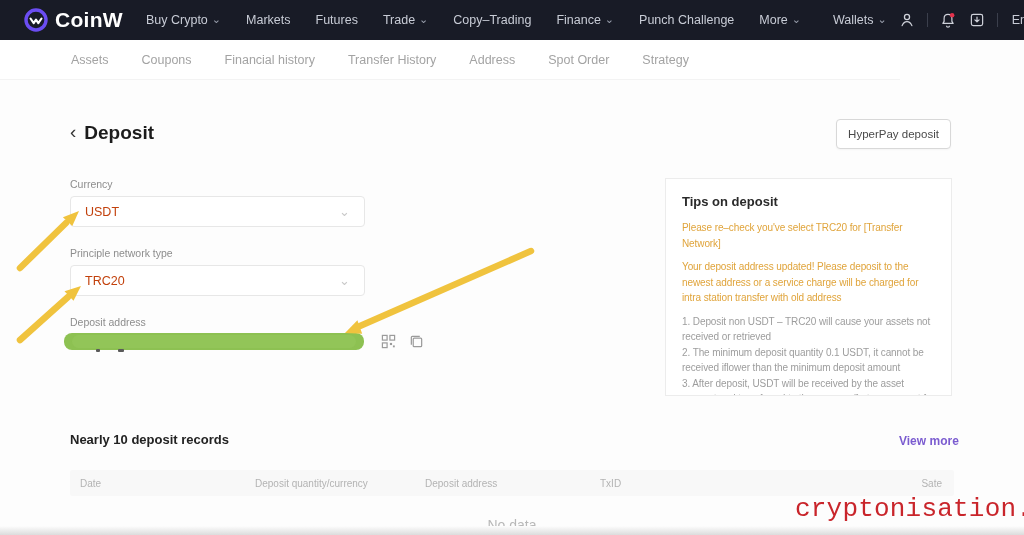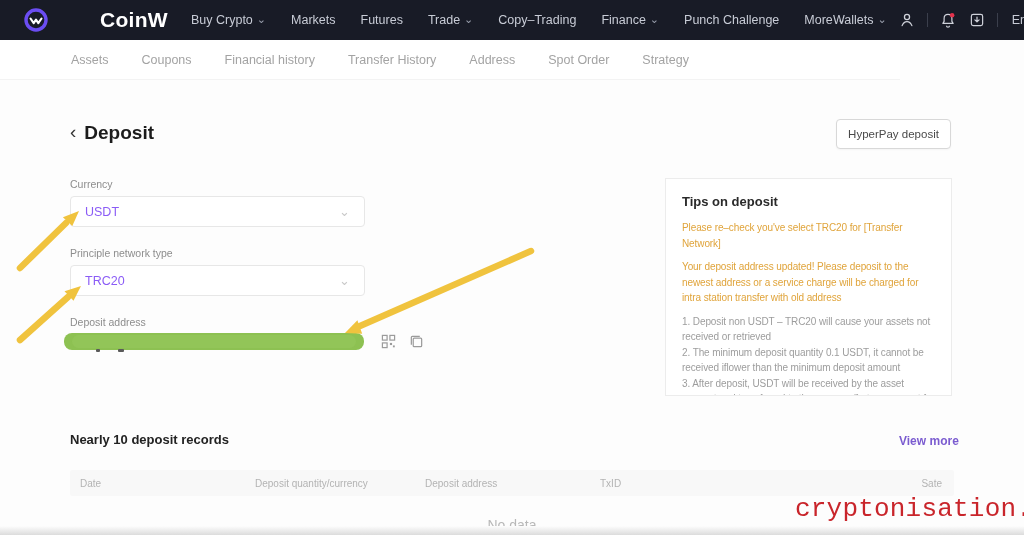--- a/index.html
+++ b/index.html
@@ -8,21 +8,21 @@
     position:relative; width:1024px; height:535px; margin:0 auto;
     background:#fdfdfd; overflow:hidden;
     font-family:"Liberation Sans", sans-serif; -webkit-font-smoothing:antialiased;
   }
 
   
   .topnav {
     position:absolute; left:0; top:0; width:1024px; height:40px;
     background:#181b26; display:flex; align-items:center;
   }
-  .brand { display:flex; align-items:flex-end; margin-left:24px; cursor:pointer;gap:45px; }
+  .brand { display:flex; align-items:flex-end; margin-left:24px; cursor:pointer; }
   .brand-name { color:#ffffff; font-size:21px; font-weight:bold; margin-left:7px; letter-spacing:.3px; }
   .topnav-items { display:flex; align-items:center; gap:25px; margin-left:23px; }
   .topnav-item { color:#c8ccd6; font-size:12.5px; cursor:pointer; white-space:nowrap; display:flex; align-items:center; gap:4px; }
   .chev { font-size:11px; color:#9aa0ae; line-height:1; transform:translateY(-1px); display:inline-block; }
   .topnav-right { position:absolute; left:833px; top:0; height:40px; display:flex; align-items:center; gap:11px; }
   .wallets { color:#c8ccd6; font-size:12.5px; cursor:pointer; display:flex; align-items:center; gap:4px; }
   .tn-icon { width:18px; height:18px; display:inline-flex; cursor:pointer; position:relative; }
   .tn-divider { width:1px; height:14px; background:#3b3f4c; }
   .lang { color:#c8ccd6; font-size:12.5px; cursor:pointer; margin-left:3px; }
 
@@ -46,21 +46,21 @@
     font-family:"Liberation Sans", sans-serif;
   }
 
   
   .field-label { position:absolute; font-size:10.5px; color:#8d8d8d; }
   .select-box {
     position:absolute; width:295px; height:31px; background:#fff;
     border:1px solid #e7e7e7; border-radius:4px; display:flex; align-items:center;
     padding:0 14px; cursor:pointer;
   }
-  .select-value { font-size:12.5px; color:#8b5cf6; flex:1; }
+  .select-value { font-size:12.5px; color:#c2410c; flex:1; }
   .select-chev { font-size:13px; color:#c9c9c9; }
 
   .addr-bar {
     position:absolute; left:64px; top:333px; width:300px; height:17px;
     background:#8dc152; border-radius:8px;
   }
   .addr-bar:after{ content:""; position:absolute; left:8px; right:8px; top:2px; height:13px;
     background:#97c95e; border-radius:7px; opacity:.5; }
   .addr-peek { position:absolute; background:#5a5a5a; width:4px; height:3px; border-radius:1px; }
 

